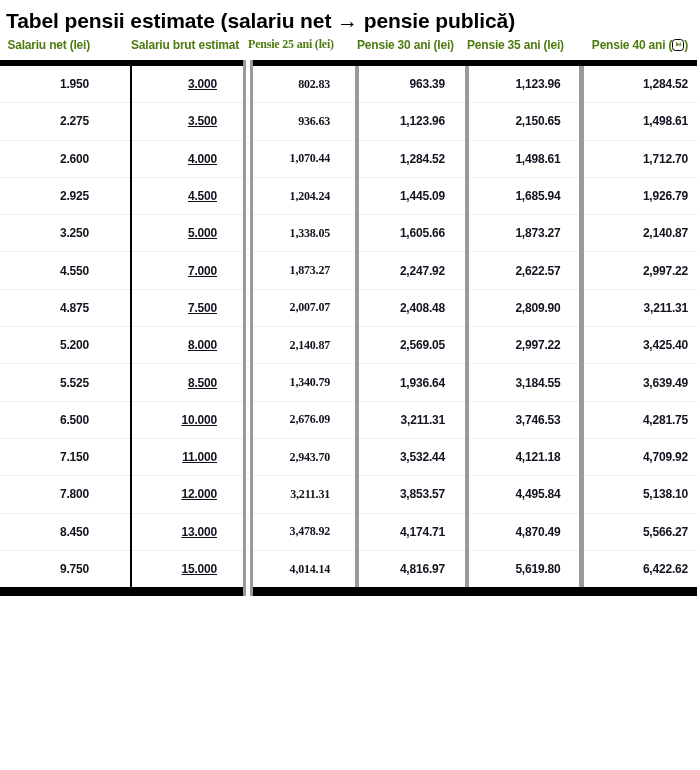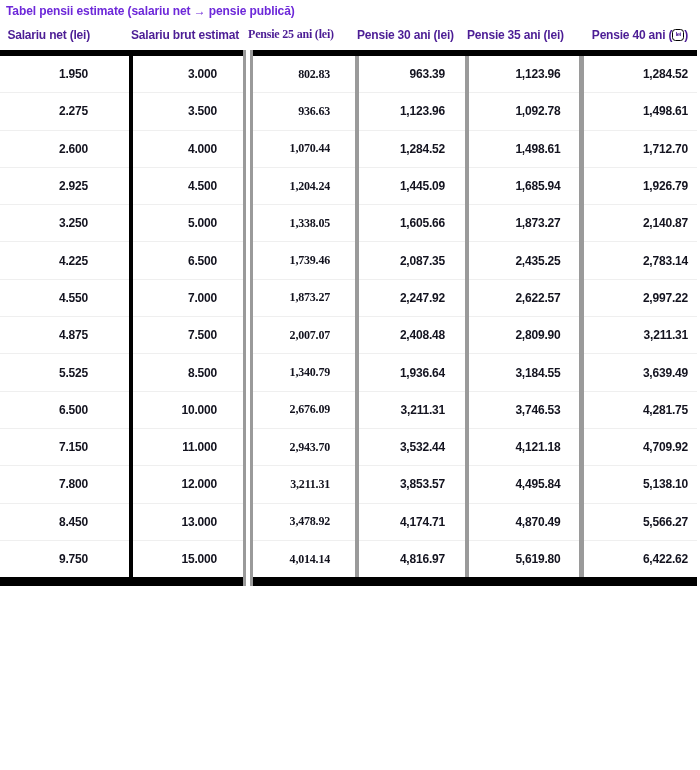--- a/index.html
+++ b/index.html
@@ -1,48 +1,48 @@
 <!DOCTYPE html>
 <html><head>
 <meta charset="utf-8">
 <style>
   html,body{margin:0;padding:0;}
   body{
     width:700px;height:770px;background:#ffffff;overflow:hidden;
     font-family:"Liberation Sans",sans-serif;color:#13131f;
   }
   .page-title{
-    font-size:12px;font-weight:700;color:#6d28d9;
-    margin:1px 0 0 6px;line-height:20px;letter-spacing:-0.1px;
+    font-size:21px;font-weight:700;color:#000000;
+    margin:11px 0 0 6px;line-height:20px;letter-spacing:-0.1px;
     white-space:nowrap;
   }
   table.pension{
     border-collapse:collapse;table-layout:fixed;width:697px;
     margin:1px 0 0 0;border-bottom:9px solid #000;
   }
   th{
-    font-size:12px;font-weight:700;color:#4c1d95;text-align:right;
+    font-size:12px;font-weight:700;color:#4d7c0f;text-align:right;
     vertical-align:bottom;height:20px;padding:0 0 8px 0;
     border-bottom:6px solid #000;white-space:nowrap;letter-spacing:-0.2px;margin-top:10px;
   }
   td{
     font-size:12px;font-weight:600;color:#13131f;text-align:right;
     height:36.3px;padding-top:0;padding-bottom:0;white-space:nowrap;
     letter-spacing:-0.2px;
   }
   tbody tr + tr td{border-top:1px solid #efefef;}
   
   th.c1,td.c1{padding-right:41px;}
   th.c2,td.c2{padding-right:26px;}
   th.c3,td.c3{padding-right:25px;font-family:Liberation Serif, serif;}
   th.c4,td.c4{padding-right:20px;}
   th.c5,td.c5{padding-right:18px;}
   th.c6,td.c6{padding-right:9px;}
   
-  td.c2{border-left:4px solid #000000;}
+  td.c2{border-left:2px solid #000000;text-decoration:underline;}
   td.c3{border-left:10px double #9a9a9a;}
   td.c4{border-left:4px solid #9a9a9a;}
   td.c5{border-left:4px solid #9a9a9a;}
   td.c6{border-left:5px solid #9a9a9a;}
   
   .boxed-glyph{
     display:inline-block;box-sizing:border-box;width:12px;height:12px;
     border:1.7px solid #000;border-radius:3.5px;
     font-size:6px;line-height:8px;font-weight:700;text-align:center;
     vertical-align:-1.5px;overflow:hidden;letter-spacing:-0.6px;
@@ -79,21 +79,21 @@
         <td class="c3">802.83</td>
         <td class="c4">963.39</td>
         <td class="c5">1,123.96</td>
         <td class="c6">1,284.52</td>
       </tr>
       <tr>
         <td class="c1">2.275</td>
         <td class="c2">3.500</td>
         <td class="c3">936.63</td>
         <td class="c4">1,123.96</td>
-        <td class="c5">1,092.78</td>
+        <td class="c5">2,150.65</td>
         <td class="c6">1,498.61</td>
       </tr>
       <tr>
         <td class="c1">2.600</td>
         <td class="c2">4.000</td>
         <td class="c3">1,070.44</td>
         <td class="c4">1,284.52</td>
         <td class="c5">1,498.61</td>
         <td class="c6">1,712.70</td>
       </tr>
@@ -107,42 +107,42 @@
       </tr>
       <tr>
         <td class="c1">3.250</td>
         <td class="c2">5.000</td>
         <td class="c3">1,338.05</td>
         <td class="c4">1,605.66</td>
         <td class="c5">1,873.27</td>
         <td class="c6">2,140.87</td>
       </tr>
       <tr>
-        <td class="c1">4.225</td>
-        <td class="c2">6.500</td>
-        <td class="c3">1,739.46</td>
-        <td class="c4">2,087.35</td>
-        <td class="c5">2,435.25</td>
-        <td class="c6">2,783.14</td>
-      </tr>
-      <tr>
         <td class="c1">4.550</td>
         <td class="c2">7.000</td>
         <td class="c3">1,873.27</td>
         <td class="c4">2,247.92</td>
         <td class="c5">2,622.57</td>
         <td class="c6">2,997.22</td>
       </tr>
       <tr>
         <td class="c1">4.875</td>
         <td class="c2">7.500</td>
         <td class="c3">2,007.07</td>
         <td class="c4">2,408.48</td>
         <td class="c5">2,809.90</td>
         <td class="c6">3,211.31</td>
+      </tr>
+      <tr>
+        <td class="c1">5.200</td>
+        <td class="c2">8.000</td>
+        <td class="c3">2,140.87</td>
+        <td class="c4">2,569.05</td>
+        <td class="c5">2,997.22</td>
+        <td class="c6">3,425.40</td>
       </tr>
       <tr>
         <td class="c1">5.525</td>
         <td class="c2">8.500</td>
         <td class="c3">1,340.79</td>
         <td class="c4">1,936.64</td>
         <td class="c5">3,184.55</td>
         <td class="c6">3,639.49</td>
       </tr>
       <tr>

